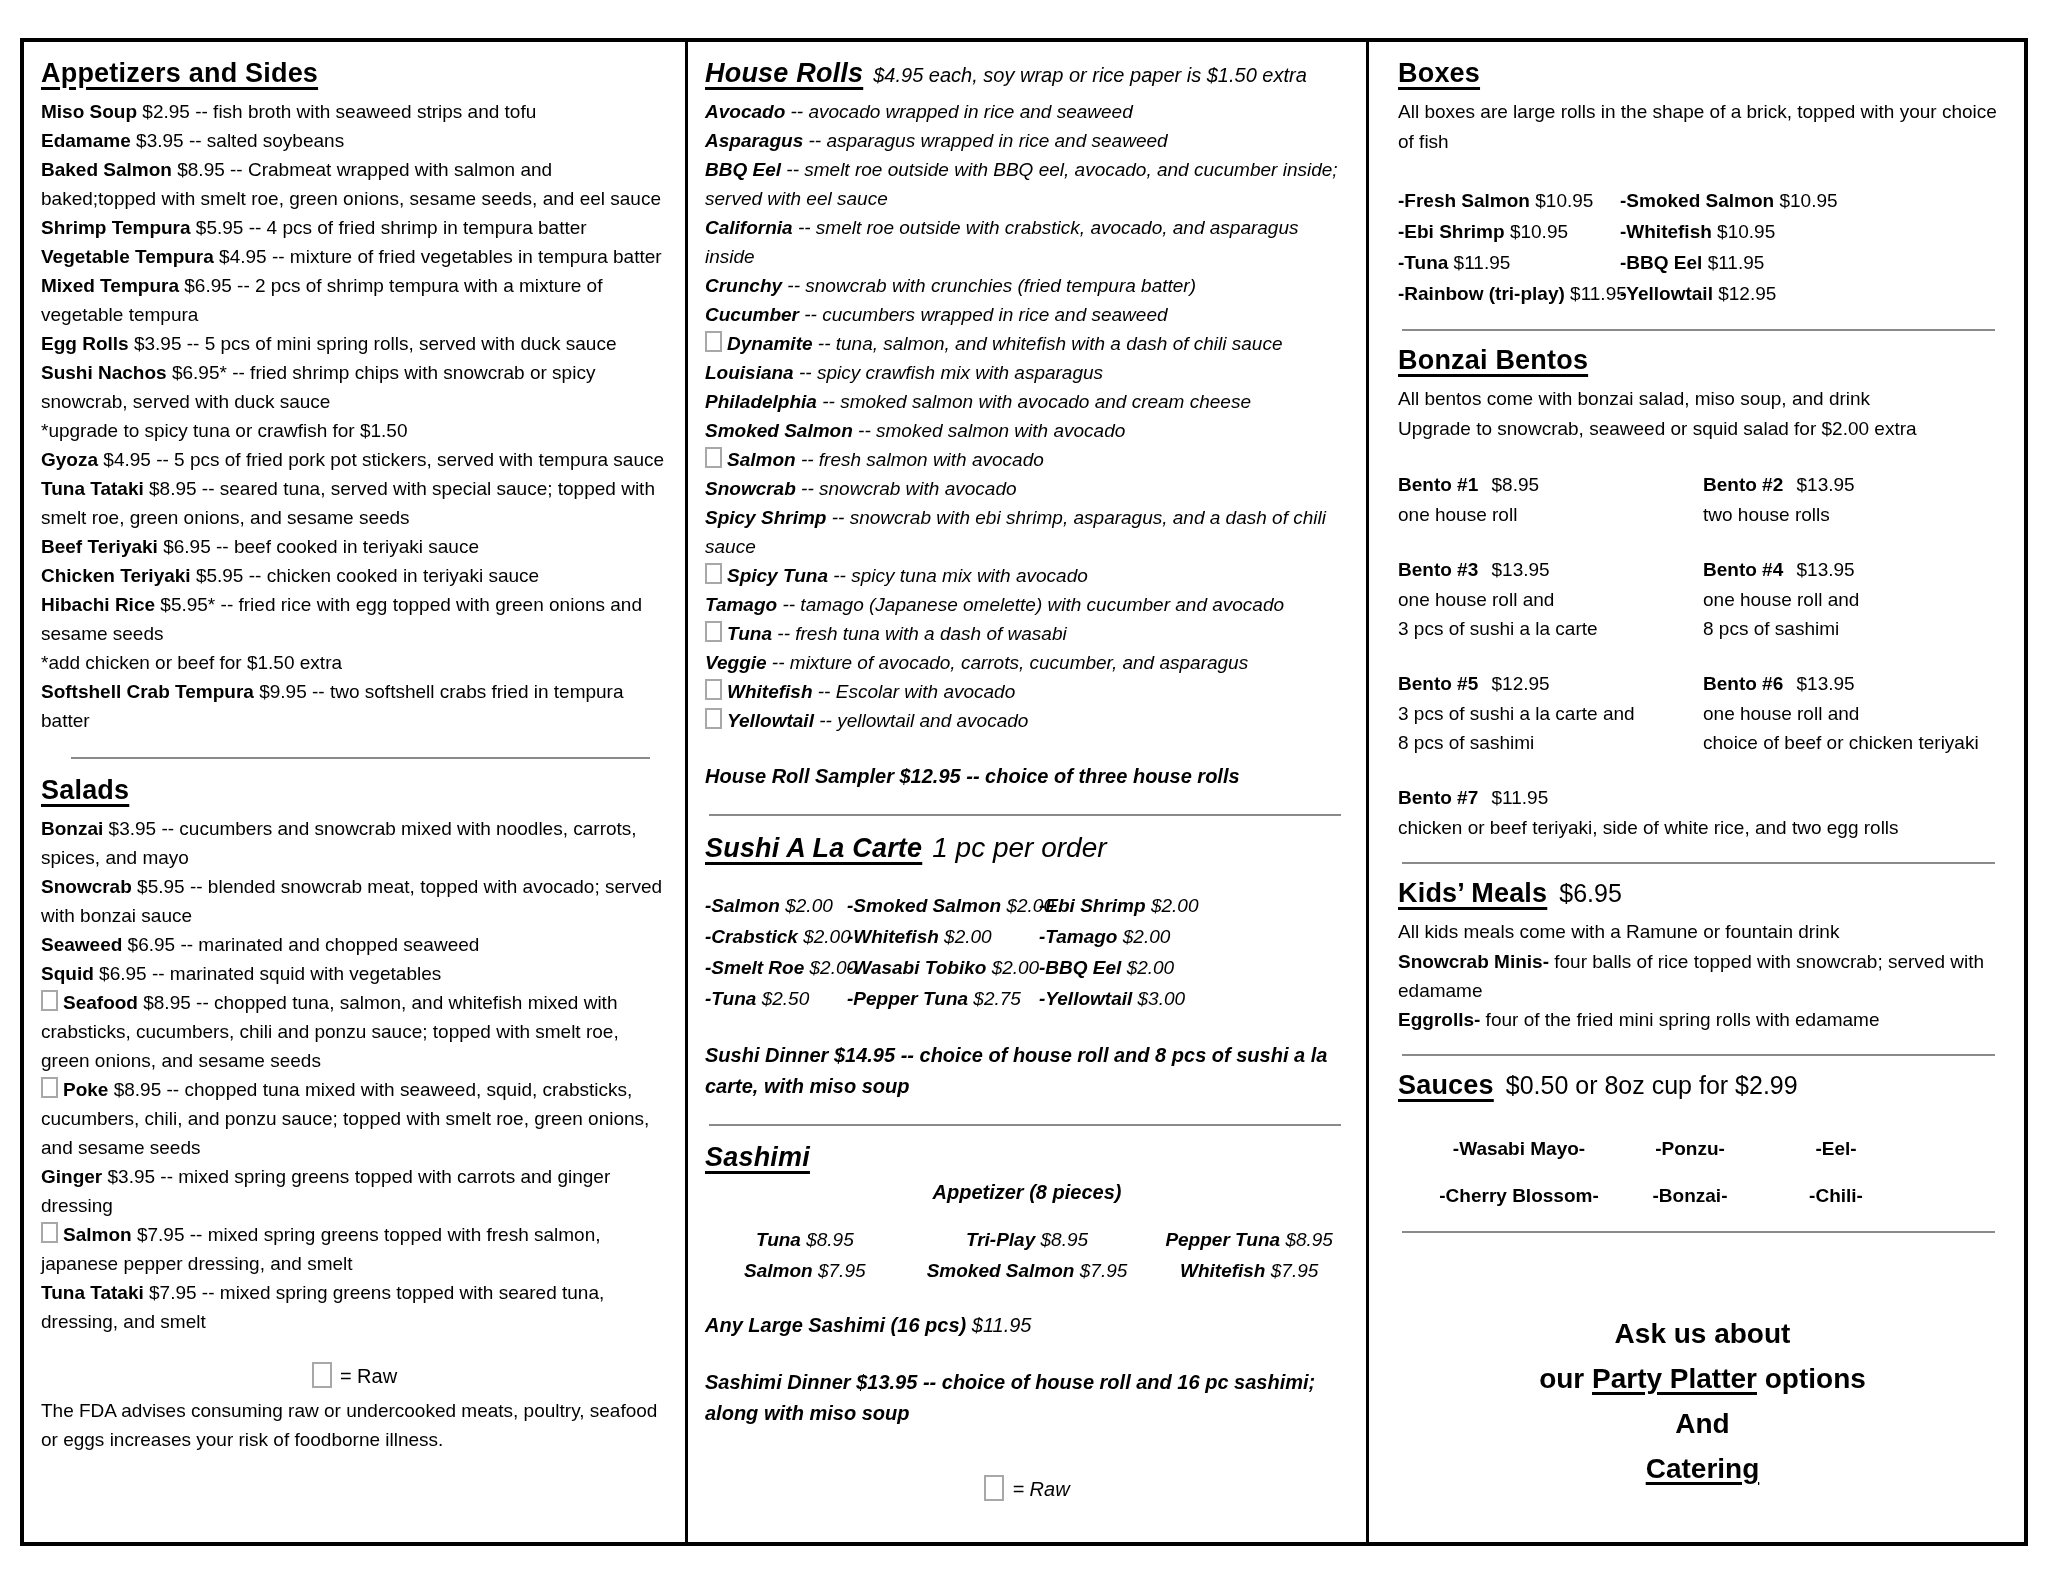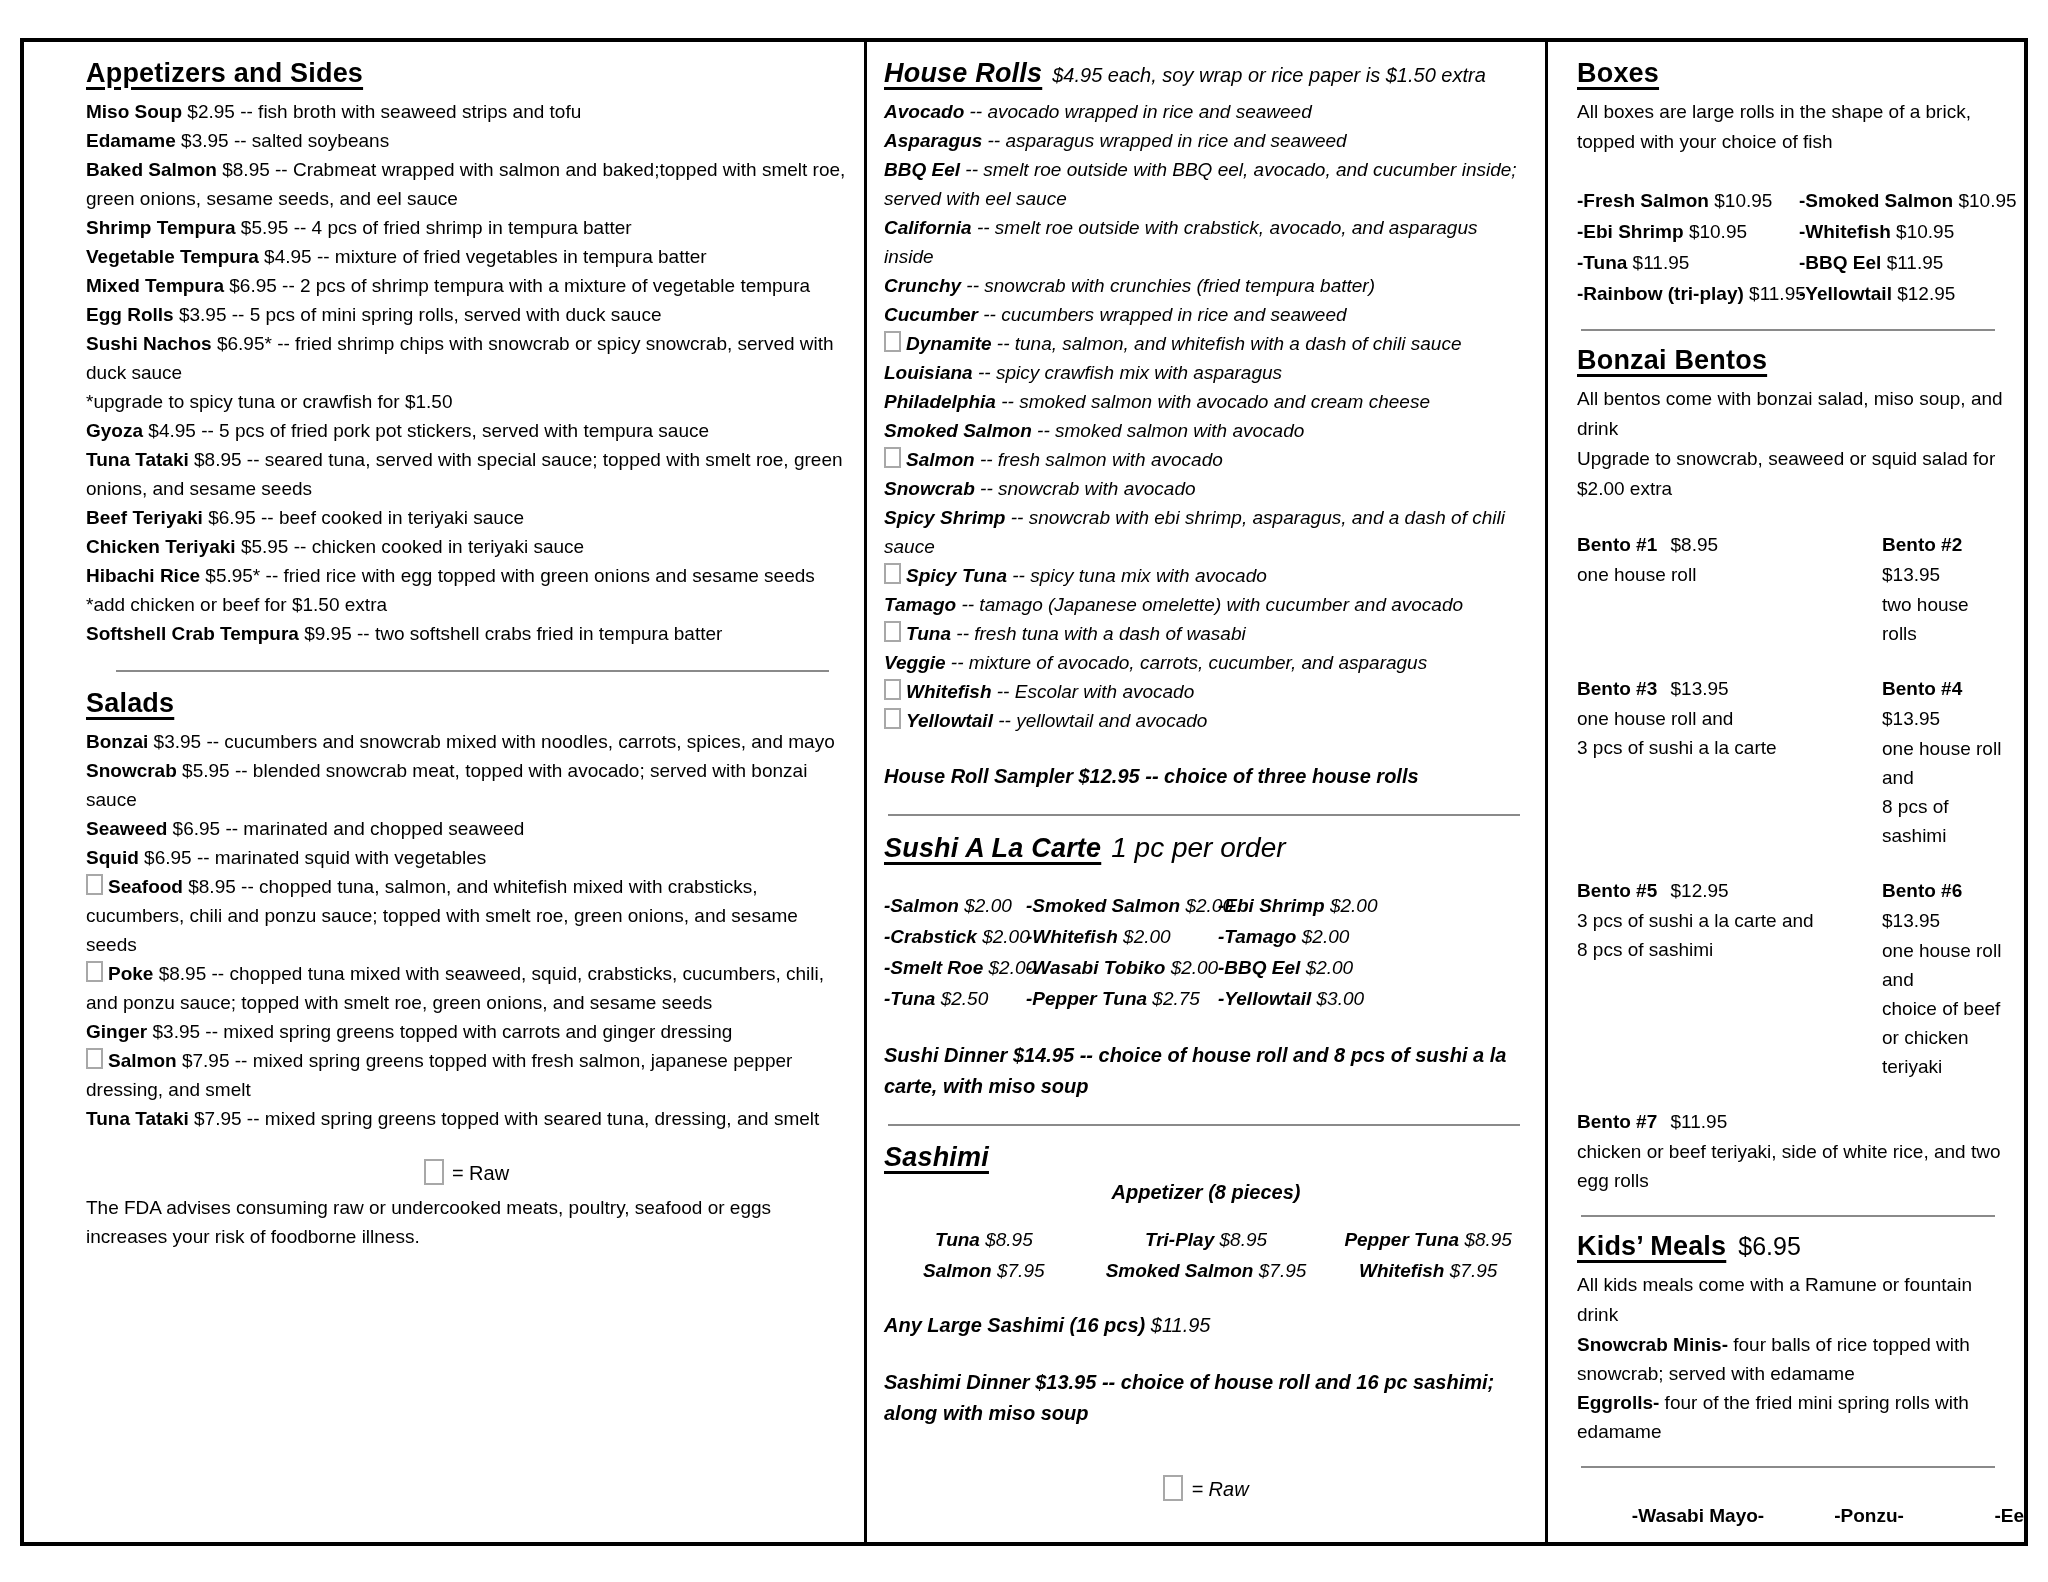--- a/index.html
+++ b/index.html
@@ -8,21 +8,21 @@
     font-family:"Liberation Sans","DejaVu Sans",sans-serif;
     color:var(--ink,#000);
     -webkit-font-smoothing:antialiased;
   }
   .menu{
     position:absolute;left:20px;top:38px;width:2008px;height:1508px;
     border:4px solid var(--border,#000);box-sizing:border-box;
     display:flex;background:#fff;overflow:hidden;
   }
   .col{box-sizing:border-box;padding:12px 17px 0 17px;overflow:hidden;}
-  .col-1{width:795px;margin-left:45px;}
+  .col-1{width:661px;}
   .col-2{width:681px;border-left:3px solid var(--border,#000);font-style:italic;}
   .col-3{flex:1;border-left:3px solid var(--border,#000);padding-left:29px;}
 
   .hline{margin:4px 0 8px 0;}
   .h{
     font-weight:bold;font-size:27px;letter-spacing:0.2px;
     text-decoration:underline;text-decoration-thickness:3px;text-underline-offset:5px;
   }
   .hs{font-size:20px;margin-left:10px;}
   .sec-kids .hs,.sec-sauces .hs{font-size:25px;margin-left:12px;}
@@ -240,20 +240,21 @@
       <div class="sec-kids">
         <div class="hline"><span class="h">Kids’ Meals</span><span class="hs">$6.95</span></div>
         <div class="para">All kids meals come with a Ramune or fountain drink</div>
         <div class="kids-items">
           <div class="it"><span class="nm">Snowcrab Minis-</span><span class="ds"> four balls of rice topped with snowcrab; served with edamame</span></div>
           <div class="it"><span class="nm">Eggrolls-</span><span class="ds"> four of the fried mini spring rolls with edamame</span></div>
         </div>
       </div>
       <div class="sep"></div>
       <div class="sec-sauces">
+        <div class="hline"><span class="h">Sauces</span><span class="hs">$0.50 or 8oz cup for $2.99</span></div>
         <div class="grid g-sauces">
           <div class="cell"><span class="nm">-Wasabi Mayo-</span></div>
           <div class="cell"><span class="nm">-Ponzu-</span></div>
           <div class="cell"><span class="nm">-Eel-</span></div>
           <div class="cell"><span class="nm">-Cherry Blossom-</span></div>
           <div class="cell"><span class="nm">-Bonzai-</span></div>
           <div class="cell"><span class="nm">-Chili-</span></div>
         </div>
       </div>
       <div class="sep"></div>

